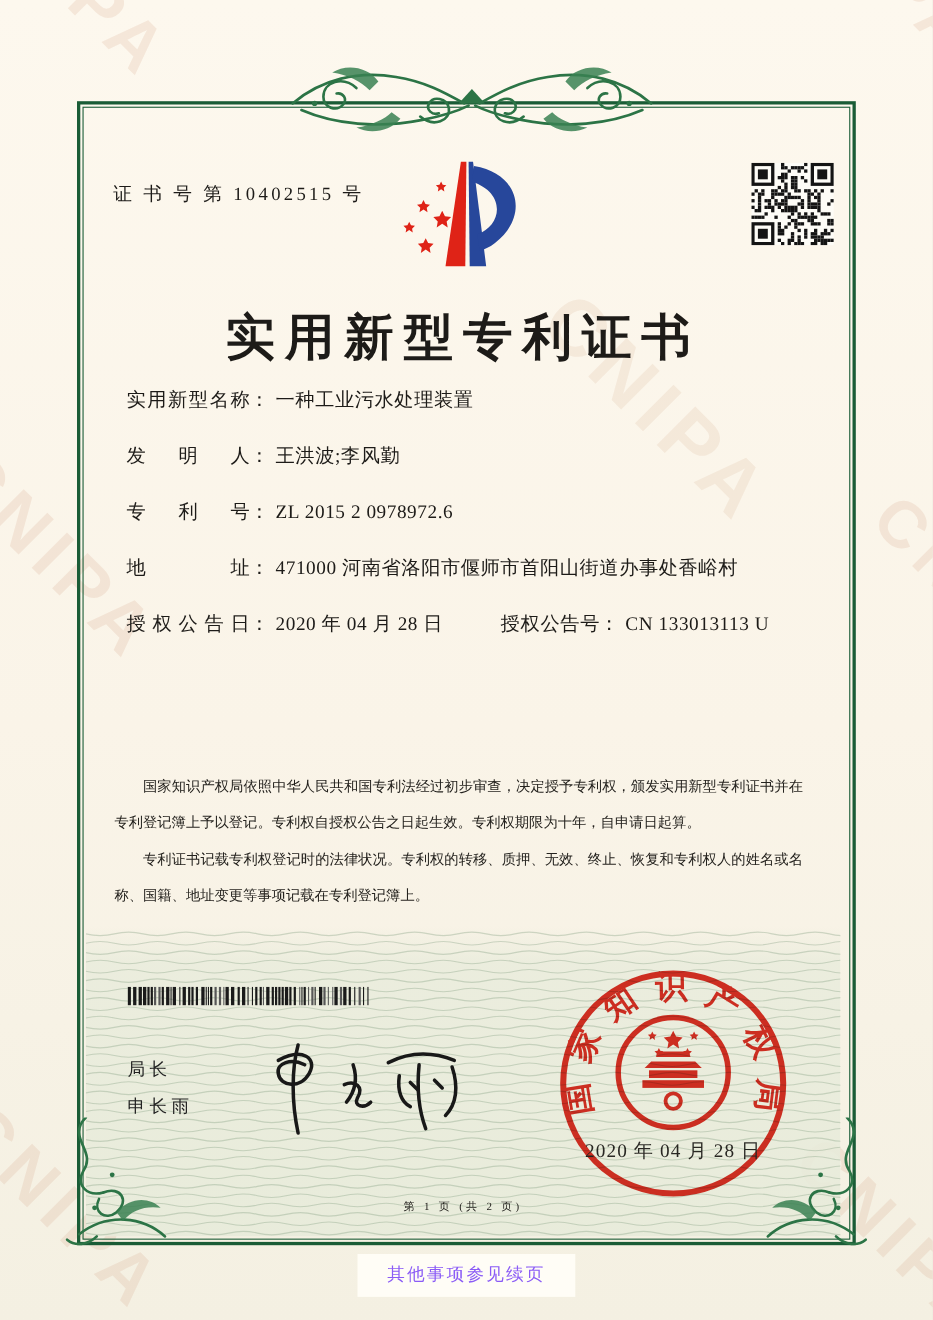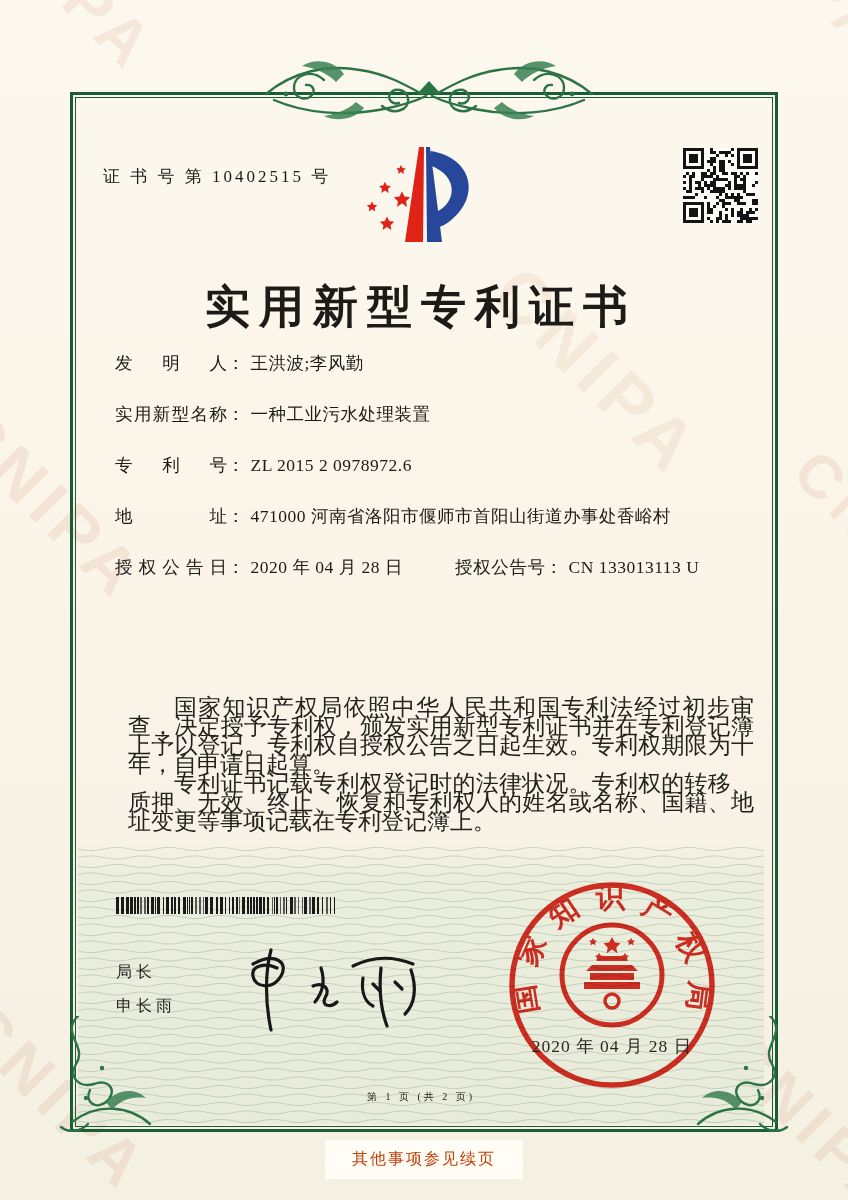--- a/index.html
+++ b/index.html
@@ -24,34 +24,34 @@
     position:absolute;left:70px;top:247px;width:702px;text-align:center;
     font-size:45px;font-weight:700;letter-spacing:9px;z-index:3;margin-top:30px;
   }
   .fields{position:absolute;left:115px;top:352px;width:600px;font-size:17.5px;z-index:3;}
   .frow{margin-bottom:29px;line-height:22px;white-space:nowrap;position:relative;}
   .flabel{display:inline-block;width:112px;text-align:justify;text-align-last:justify;vertical-align:top;}
   .fvalue{margin-left:6px;letter-spacing:0.5px;}
   .grant2{position:absolute;left:340px;top:0;}
   .grant2 .flabel{width:90px;}
   .body-text{
-    position:absolute;left:128px;top:698px;width:626px;z-index:3;
-    font-size:23px;line-height:19px;text-align:justify;color:#24221e;
+    position:absolute;left:104px;top:698px;width:626px;z-index:3;
+    font-size:13px;line-height:33px;text-align:justify;color:#24221e;
   }
   .body-text p{margin:0;text-indent:2em;}
   .barcode{position:absolute;left:116px;top:897px;z-index:3;}
   .sig-block{position:absolute;left:116px;top:962px;z-index:3;font-family:"Liberation Sans",sans-serif;font-size:16px;letter-spacing:4px;color:#222;}
   .sig-block div{margin-bottom:13px;}
   .signature{position:absolute;left:225px;top:946px;z-index:4;}
   .seal{position:absolute;left:502px;top:873px;z-index:4;mix-blend-mode:multiply;opacity:.94;}
   .page-num{position:absolute;left:70px;top:1090px;width:702px;text-align:center;font-size:10px;letter-spacing:3px;z-index:3;}
   .note{
     position:absolute;left:50%;top:1140px;transform:translateX(-50%);
     background:#fffdf6;padding:9px 27px;font-size:16px;letter-spacing:2px;z-index:3;
-    color:#c2410c;
+    color:#8b5cf6;
   }
 </style>
 </head>
 <body>
 
 <div class="page">
 
   <span class="wm" style="left:-55px;top:-60px;font-size:64px;">CNIPA</span>
   <span class="wm" style="left:690px;top:-70px;font-size:60px;">CNIPA</span>
   <span class="wm" style="left:468px;top:330px;font-size:72px;color:rgba(203,146,112,0.13);">CNIPA</span>
@@ -367,24 +367,24 @@
       <rect x="60" y="6" width="9" height="9" fill="#141414"></rect>
       <rect x="0" y="54" width="21" height="21" fill="#141414"></rect>
       <rect x="3" y="57" width="15" height="15" fill="#fdfcf7"></rect>
       <rect x="6" y="60" width="9" height="9" fill="#141414"></rect>
     </svg>
 
   <div class="title">实用新型专利证书</div>
 
   <div class="fields">
     <div class="frow">
-      <span class="flabel">发明人</span><span>：</span><span class="fvalue">王洪波;李风勤</span>
+      <span class="flabel">实用新型名称</span><span>：</span><span class="fvalue">一种工业污水处理装置</span>
     </div>
     <div class="frow">
-      <span class="flabel">实用新型名称</span><span>：</span><span class="fvalue">一种工业污水处理装置</span>
+      <span class="flabel">发明人</span><span>：</span><span class="fvalue">王洪波;李风勤</span>
     </div>
     <div class="frow">
       <span class="flabel">专利号</span><span>：</span><span class="fvalue">ZL 2015 2 0978972.6</span>
     </div>
     <div class="frow">
       <span class="flabel">地址</span><span>：</span><span class="fvalue">471000 河南省洛阳市偃师市首阳山街道办事处香峪村</span>
     </div>
     <div class="frow">
       <span class="flabel">授权公告日</span><span>：</span><span class="fvalue">2020 年 04 月 28 日</span>
       <span class="grant2">

